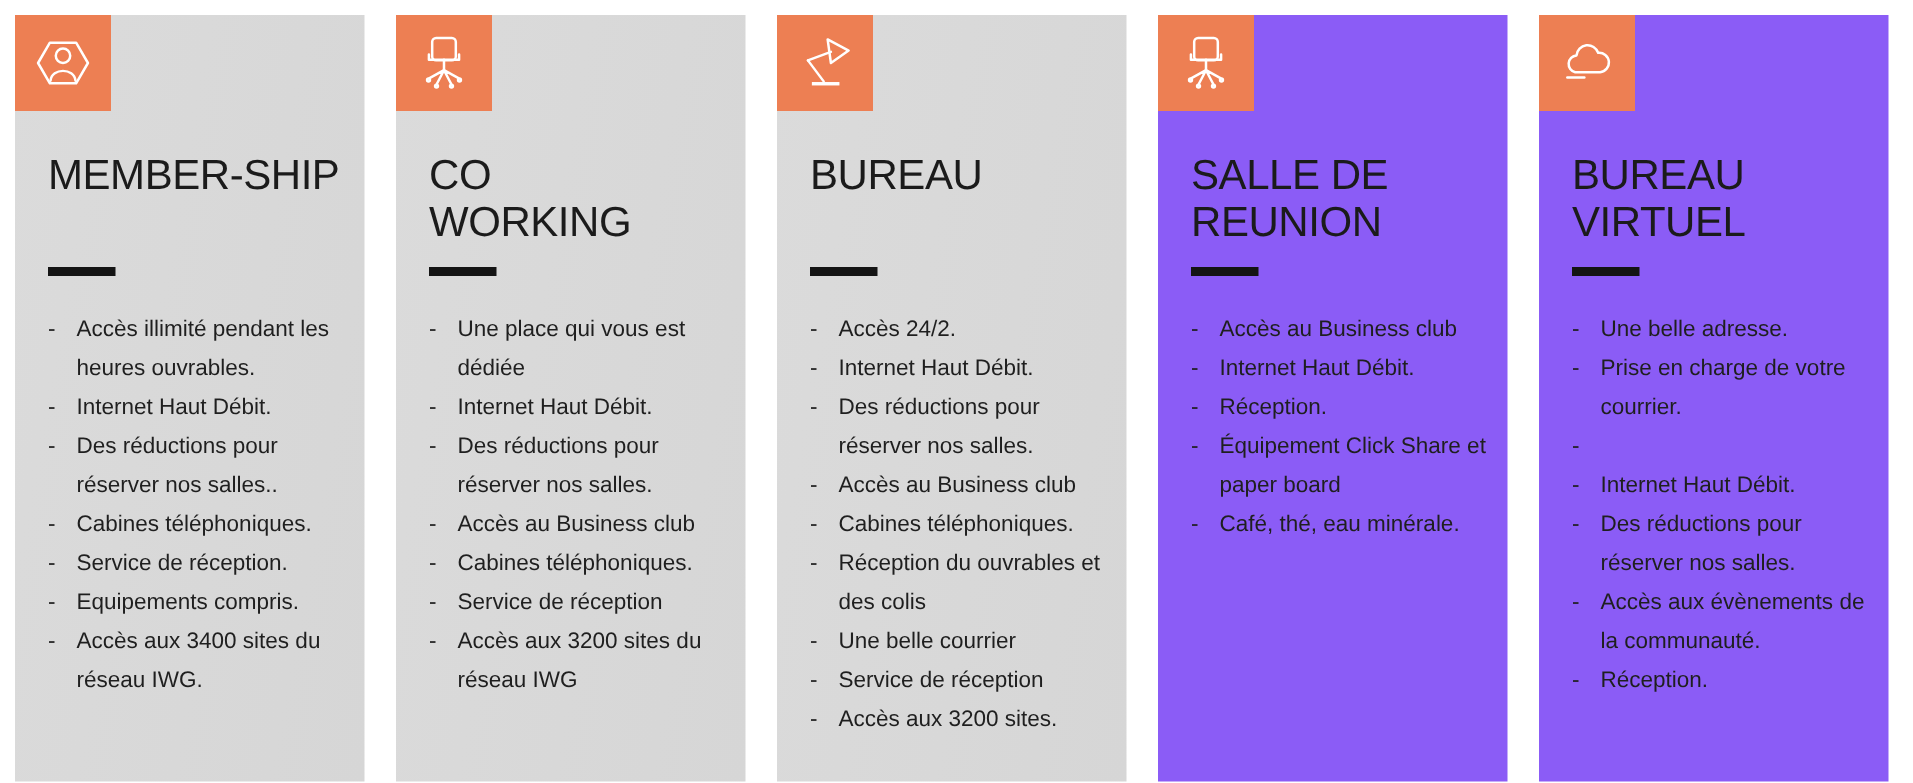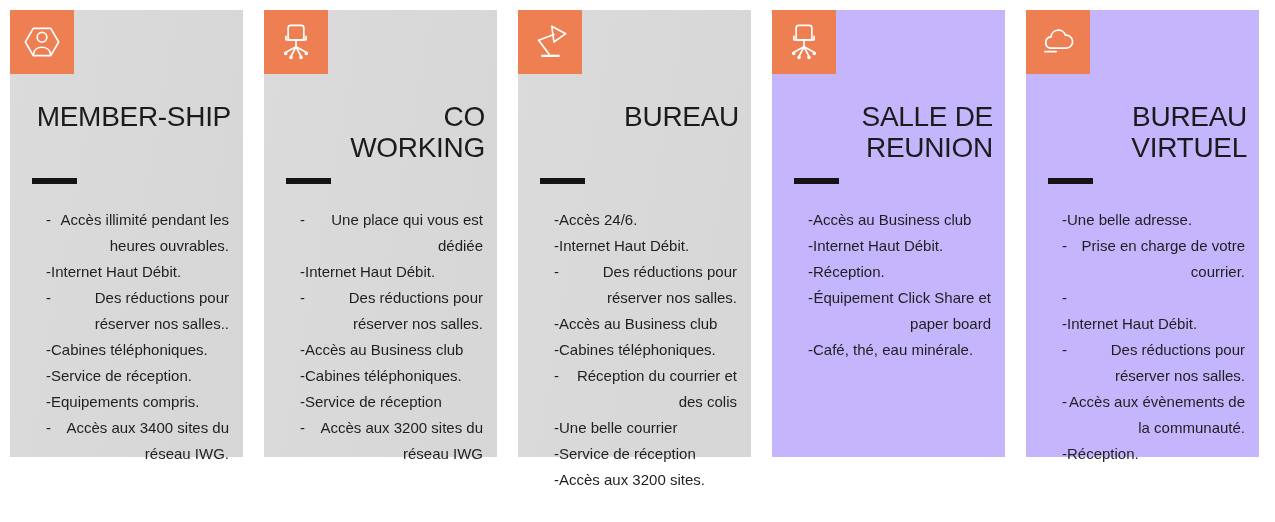--- a/index.html
+++ b/index.html
@@ -8,27 +8,26 @@
     background:#ffffff;
     font-family:"Liberation Sans", sans-serif;
     overflow:hidden;
   }
   .cards-row{
     display:flex;
     gap:21px;
     padding:10px 0 0 10px;
   }
   .card{
-    width:233px;height:447px;
+    width:233px;height:511px;
     flex:none;
     box-sizing:border-box;
-    text-align:right;
   }
   .card.variant-gray{background:linear-gradient(100deg,#dbdbdb 0%,#d6d6d6 100%);}
-  .card.variant-light{background:#c4b5fd;}
+  .card.variant-light{background:#8b5cf6;}
   .icon-box{
     width:64px;height:64px;
     background:#ED7F53;
     display:flex;align-items:center;justify-content:center;
   }
   .glyph{
     width:42px;height:42px;
     stroke:#ffffff;fill:none;
     stroke-width:1.9;
     stroke-linecap:round;stroke-linejoin:round;
@@ -164,41 +163,41 @@
         <path d="M 11,22 L 23,38"></path>
         <rect x="14" y="38.5" width="21" height="2.6" fill="#ffffff" stroke="none"></rect>
       </svg>
     </div>
     <div class="card-content">
       <h2 class="card-title">BUREAU</h2>
       <div class="divider"></div>
       <div class="feature-list">
         <div class="feature-item">
             <span class="dash">-</span>
-            <span class="feature-text">Accès 24/6.</span>
+            <span class="feature-text">Accès 24/2.</span>
           </div>
         <div class="feature-item">
             <span class="dash">-</span>
             <span class="feature-text">Internet Haut Débit.</span>
           </div>
         <div class="feature-item">
             <span class="dash">-</span>
             <span class="feature-text">Des réductions pour réserver nos salles.</span>
           </div>
         <div class="feature-item">
             <span class="dash">-</span>
             <span class="feature-text">Accès au Business club</span>
           </div>
         <div class="feature-item">
             <span class="dash">-</span>
             <span class="feature-text">Cabines téléphoniques.</span>
           </div>
         <div class="feature-item">
             <span class="dash">-</span>
-            <span class="feature-text">Réception du courrier et des colis</span>
+            <span class="feature-text">Réception du ouvrables et des colis</span>
           </div>
         <div class="feature-item">
             <span class="dash">-</span>
             <span class="feature-text">Une belle courrier</span>
           </div>
         <div class="feature-item">
             <span class="dash">-</span>
             <span class="feature-text">Service de réception</span>
           </div>
         <div class="feature-item">

